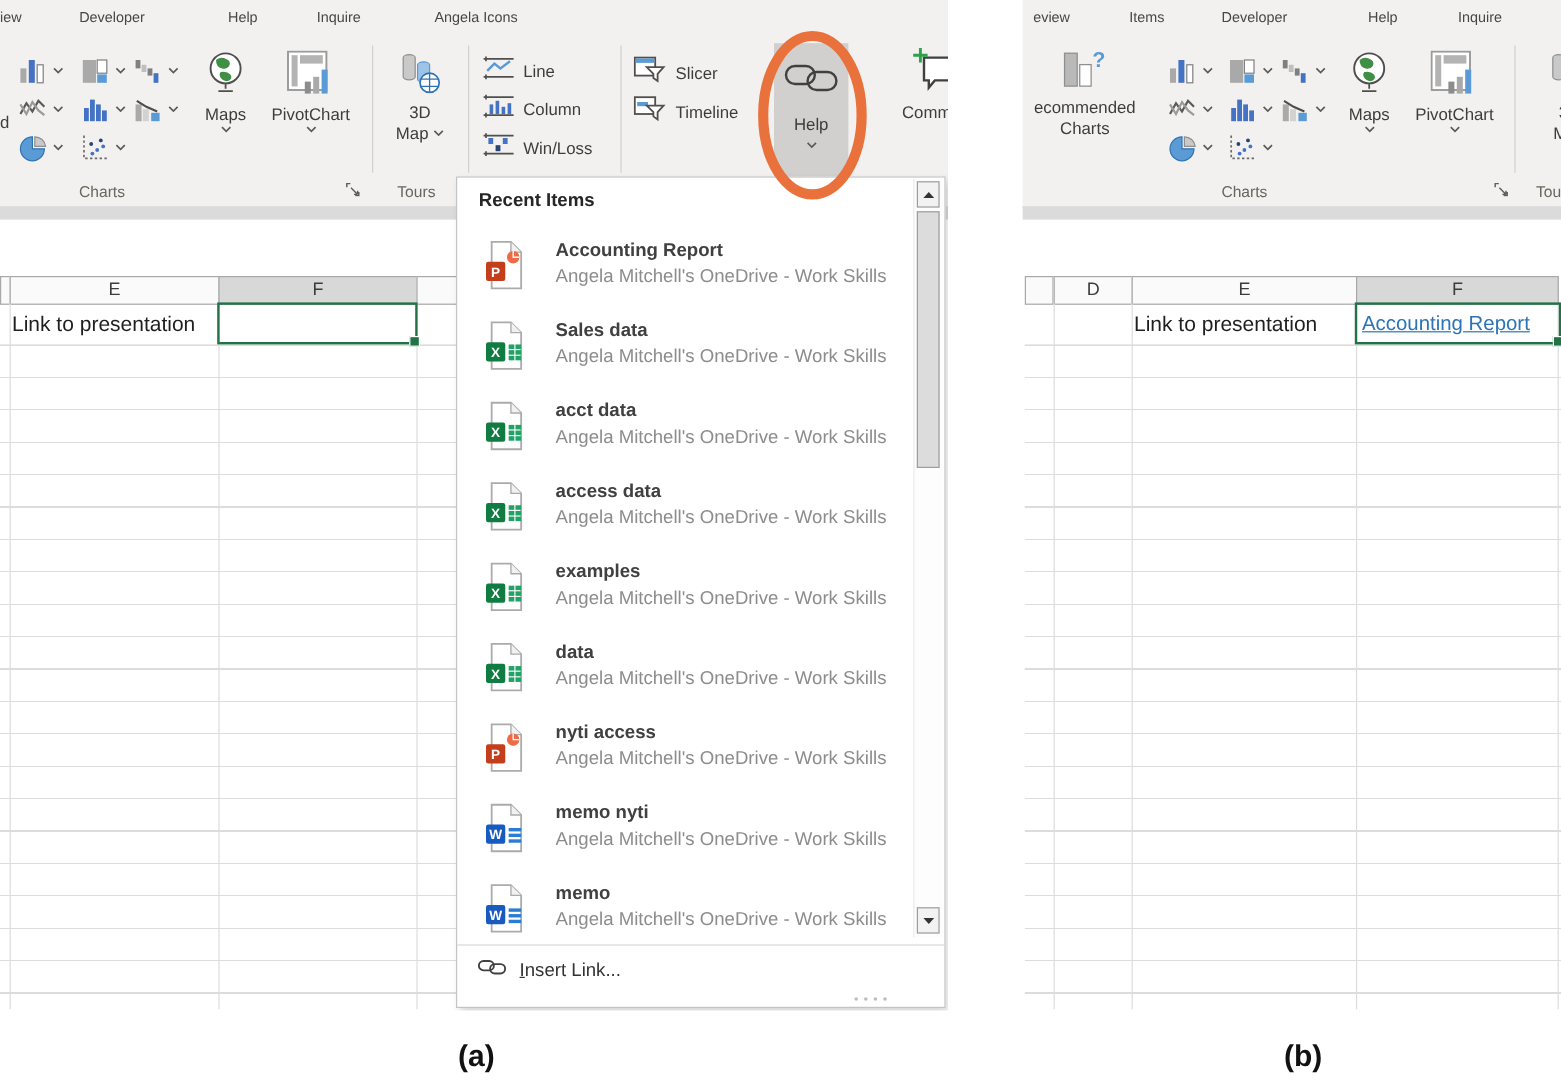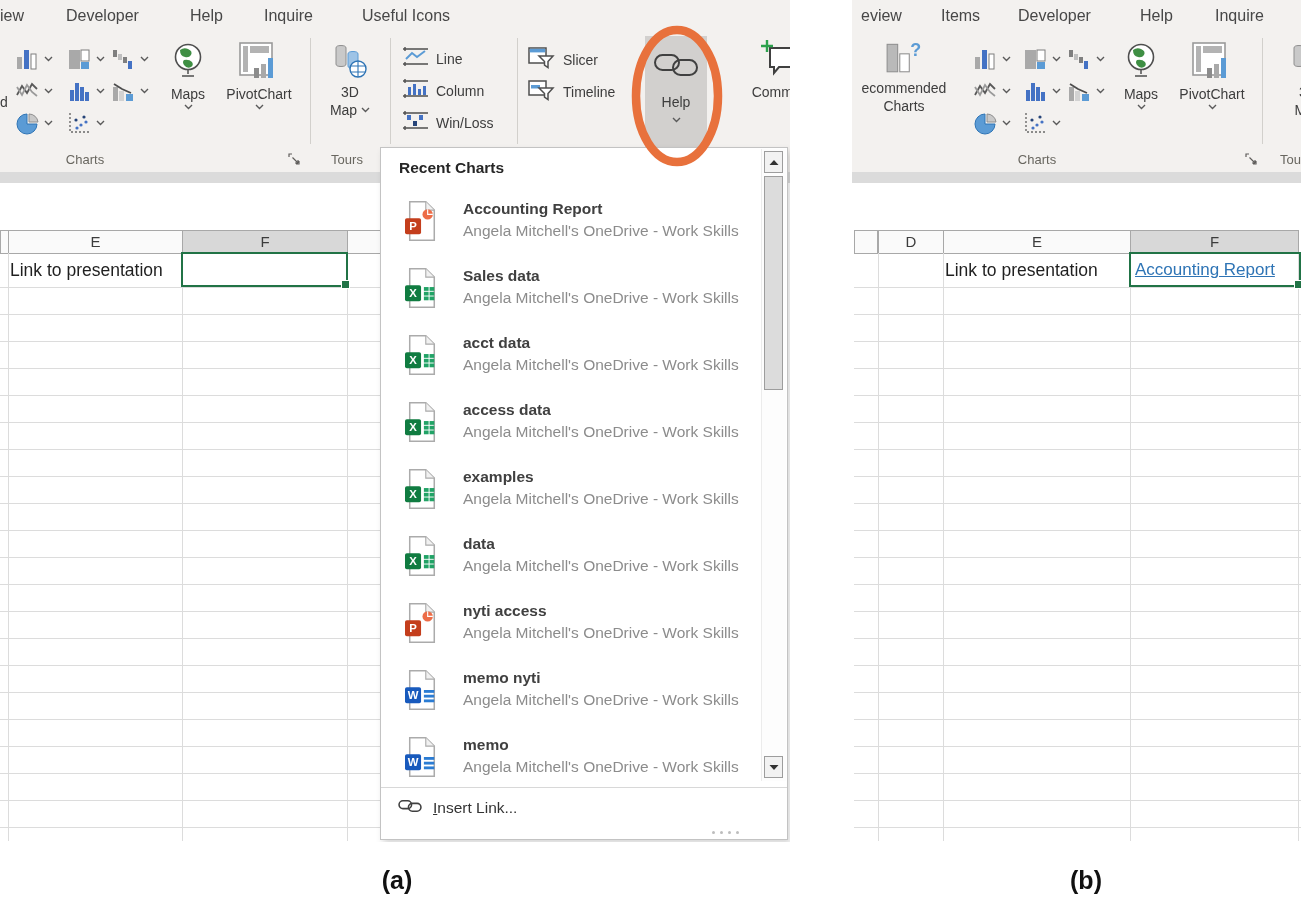--- a/index.html
+++ b/index.html
@@ -3,21 +3,21 @@
 <meta charset="utf-8">
 <style>
   html,body{margin:0;padding:0;}
   body{width:1301px;height:903px;background:#ffffff;position:relative;
        font-family:"Liberation Sans",sans-serif;overflow:hidden;}
   .abs{position:absolute;}
   .panel{position:absolute;top:0;height:842px;overflow:hidden;background:#fff;}
   #panel-a{left:0;width:790px;}
   #panel-b{left:852px;width:449px;}
   .ribbon{position:absolute;left:0;top:0;width:100%;height:172px;background:#f3f1ef;border-bottom:1px solid #e3e1df;}
-  .tab{position:absolute;top:7px;font-size:16px;color:#474747;white-space:nowrap;}
+  .tab{position:absolute;top:7px;font-size:12px;color:#474747;white-space:nowrap;}
   .sep{position:absolute;top:38px;height:106px;width:1px;background:#d2d0cc;}
   .glabel{position:absolute;top:152px;font-size:13px;color:#68665f;text-align:center;}
   .rlabel{font-size:14px;color:#3d3d3d;white-space:nowrap;}
   .bigbtn{position:absolute;display:flex;flex-direction:column;align-items:center;gap:2px;}
   .cv{display:block;}
   .cv polyline{fill:none;stroke:#5a5a5a;stroke-width:1.4;}
   .cicon{position:absolute;}
   .chevp{position:absolute;}
   .srow{position:absolute;display:flex;align-items:center;gap:7px;}
   .strip{position:absolute;left:0;top:172px;width:100%;height:11px;background:#dbdbdb;}
@@ -61,21 +61,21 @@
 </style>
 </head>
 <body>
 
 <div class="panel" id="panel-a">
   <div class="ribbon">
     <span class="tab" style="left:0">iew</span>
     <span class="tab" style="left:66px">Developer</span>
     <span class="tab" style="left:190px">Help</span>
     <span class="tab" style="left:264px">Inquire</span>
-    <span class="tab" style="left:362px">Useful Icons</span>
+    <span class="tab" style="left:362px">Angela Icons</span>
 
     <span class="abs rlabel" style="left:0;top:94px">d</span>
 
     <span class="cicon" style="left:16px;top:48px"><svg width="22" height="22" viewBox="0 0 22 22">
           <rect x="1" y="9" width="5" height="12" fill="#a9a9a9"></rect>
           <rect x="8" y="2" width="5" height="19" fill="#4472c4"></rect>
           <rect x="15" y="6" width="5" height="15" fill="#fff" stroke="#7f7f7f"></rect>
         </svg></span>
     <span class="chevp" style="left:44px;top:56px">
         <svg class="cv" width="9" height="6">
@@ -282,21 +282,21 @@
   <div class="rowsbg" style="left:0;width:380px"></div>
   <div class="vline" style="left:8px"></div>
   <div class="vline" style="left:182px"></div>
   <div class="vline" style="left:347px"></div>
   <div class="celltext" style="left:10px;top:254px;width:170px">Link to presentation</div>
   <div class="selbox" style="left:181px;top:252px;width:163px;height:31px">
       <span class="handle"></span>
     </div>
 
   <div class="dropdown">
-    <div class="dd-title">Recent Charts</div>
+    <div class="dd-title">Recent Items</div>
     <div class="dd-items">
       <div class="dd-item">
         <span class="dd-ic"><svg width="34" height="46" viewBox="0 0 36 44">
               <path d="M5 1.5 h17 l9 9 V42.5 H5 z" fill="#fff" stroke="#ababab" stroke-width="1.6"></path>
               <path d="M22 1.5 v9 h9" fill="#f1f1f1" stroke="#ababab" stroke-width="1.2"></path>
               <circle cx="24" cy="15" r="5.5" fill="#ed6c47"></circle>
               <path d="M24 9.5 v5.5 h5.5" stroke="#fff" stroke-width="1.2" fill="none"></path>
               <rect x="0" y="19" width="17" height="17" rx="2" fill="#c43e1c"></rect>
               <text x="8.5" y="32" font-size="12" font-weight="bold" fill="#fff" text-anchor="middle">P</text>
             </svg></span>

